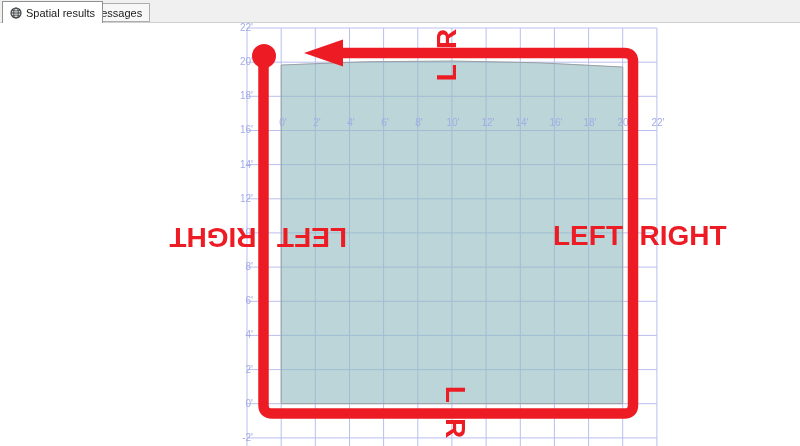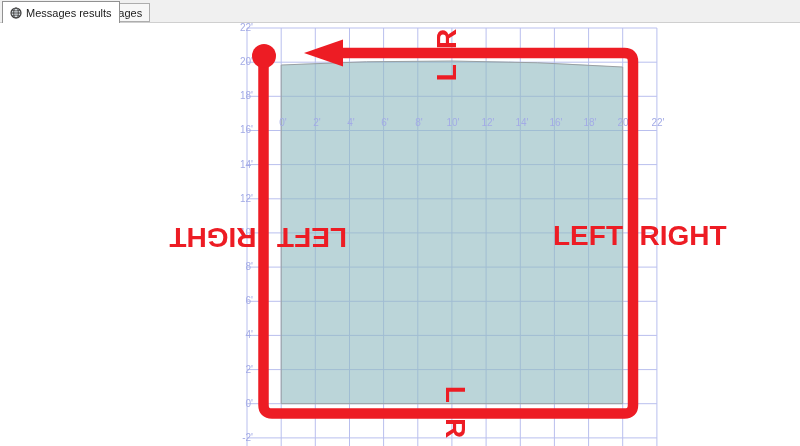--- a/index.html
+++ b/index.html
@@ -36,21 +36,21 @@
   <div class="tabstrip">
     <div class="tab active">
       <span class="tabicon">
         <svg width="12" height="12" viewBox="0 0 12 12">
           <circle cx="6" cy="6" r="5" fill="#d7dde1" stroke="#3f3f3f" stroke-width="1.2"></circle>
           <ellipse cx="6" cy="6" rx="2.3" ry="5" fill="none" stroke="#3f3f3f" stroke-width="0.9"></ellipse>
           <line x1="1.2" y1="6" x2="10.8" y2="6" stroke="#3f3f3f" stroke-width="0.9"></line>
           <path d="M2 3.2 Q6 4.6 10 3.2 M2 8.8 Q6 7.4 10 8.8" fill="none" stroke="#3f3f3f" stroke-width="0.7"></path>
         </svg>
       </span>
-      <span>Messages results</span>
+      <span>Spatial results</span>
     </div>
     <div class="tab inactive">
       <span class="tabicon">
         <svg width="12" height="12" viewBox="0 0 12 12">
           <rect x="1" y="2.5" width="8.5" height="8" fill="#ffffff" stroke="#8a8a8a" stroke-width="1"></rect>
           <line x1="2.5" y1="5" x2="8" y2="5" stroke="#b0b0b0" stroke-width="0.8"></line>
           <line x1="2.5" y1="7" x2="8" y2="7" stroke="#b0b0b0" stroke-width="0.8"></line>
           <path d="M7 1 L11 1 L11 5" fill="none" stroke="#c23a3a" stroke-width="1.4"></path>
         </svg>
       </span>

